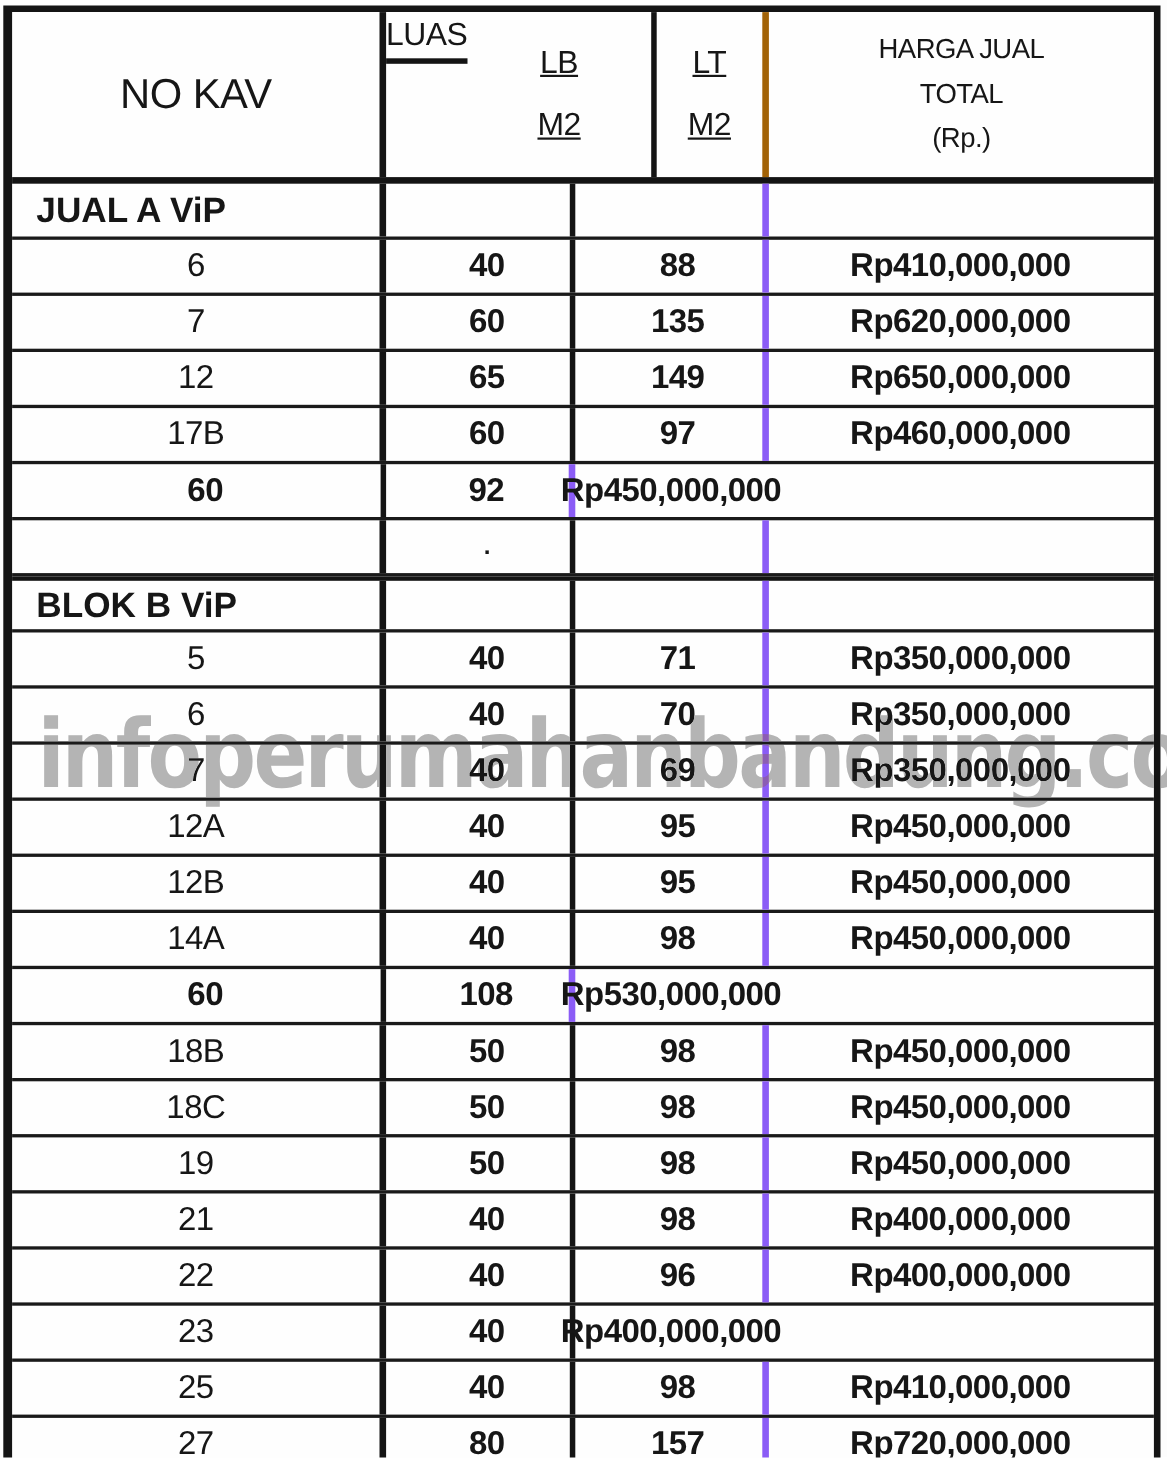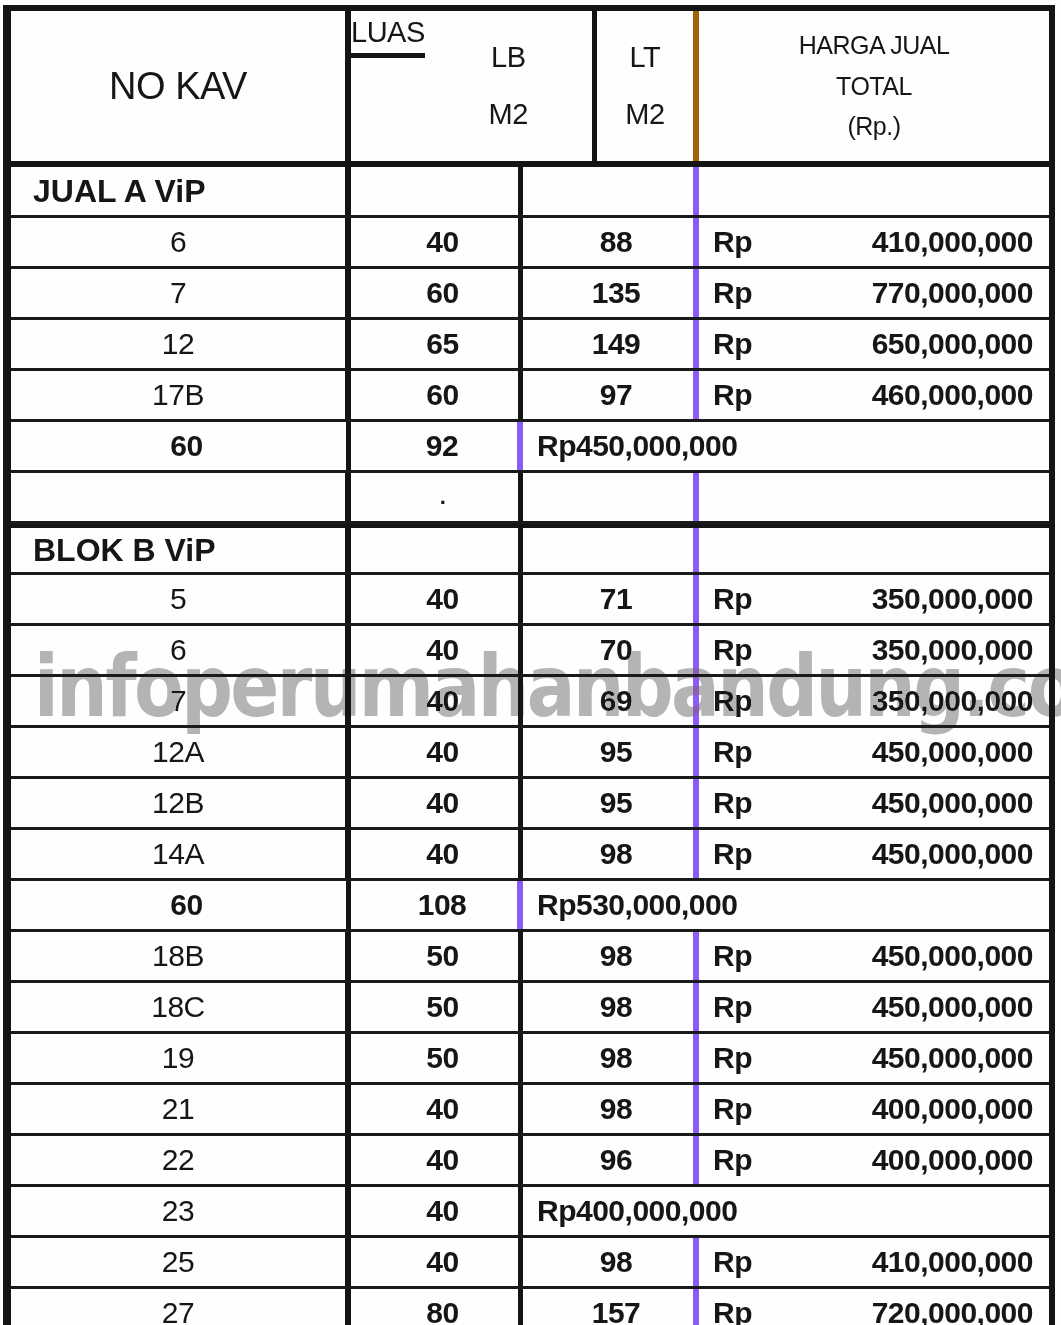--- a/index.html
+++ b/index.html
@@ -16,36 +16,36 @@
   .thead{display:grid;grid-template-columns:340px 172px 176px 1fr;height:150px;
          border-bottom:6px solid #141414;}
   .th-kav{border-right:6px solid #141414;display:flex;align-items:center;justify-content:center;
           font-size:38px;letter-spacing:-.5px;text-align:center;}
   .th-luas-group{grid-column:2 / span 2;border-right:6px solid #a16207;display:flex;}
   .th-luas-top{height:42px;border-bottom:5px solid #141414;display:flex;align-items:center;justify-content:center;
                font-size:29px;letter-spacing:-.5px;}
   .th-luas-sub{flex:1;display:grid;grid-template-columns:172px 1fr;}
   .th-lb{border-right:5px solid #141414;}
   .th-lb,.th-lt{display:flex;flex-direction:column;align-items:center;justify-content:space-evenly;
-                font-size:29px;letter-spacing:-.5px;padding:6px 0;}
+                font-size:29px;letter-spacing:-.5px;padding:6px 0;text-decoration:underline;}
   .th-harga{display:flex;flex-direction:column;align-items:center;justify-content:space-evenly;
             font-size:25px;letter-spacing:-.5px;padding:8px 0;}
 
   
   .row{display:grid;grid-template-columns:340px 172px 176px 1fr;height:51px;
        border-bottom:3px solid #1a1a1a;box-sizing:border-box;}
   .row.heavy-top{border-top:4px solid #141414;}
   .cell{display:flex;align-items:center;justify-content:center;font-size:30px;
         letter-spacing:-.5px;box-sizing:border-box;}
   .c1{border-right:6px solid #141414;}
   .c2{border-right:5px solid #141414;}
   .c3{border-right:6px solid #8b5cf6;}
   .num{font-weight:600;padding-left:16px;}
   .section .c1{justify-content:flex-start;padding-left:22px;font-weight:700;font-size:32px;letter-spacing:0;}
-  .price{justify-content:space-between;padding:0 16px 0 14px;}
+  .price{justify-content:center;padding:0 16px 0 14px;}
   .price .rp{font-weight:600;}
   .price .amt{font-weight:600;}
   .dot{font-size:22px;font-weight:700;line-height:10px;}
 
   
   .watermark{
     position:absolute;left:34px;top:636px;z-index:10;
     font-family:"DejaVu Sans",sans-serif;font-weight:700;
     font-size:86px;color:#b4b4b4;letter-spacing:-3px;white-space:nowrap;
     transform:scaleX(0.84);transform-origin:left top;
@@ -100,21 +100,21 @@
             <span class="rp">Rp</span>
             <span class="amt">410,000,000</span>
           </div>
         </div>
         <div class="row data">
           <div class="cell c1">7</div>
           <div class="cell c2 num">60</div>
           <div class="cell c3 num">135</div>
           <div class="cell price">
             <span class="rp">Rp</span>
-            <span class="amt">770,000,000</span>
+            <span class="amt">620,000,000</span>
           </div>
         </div>
         <div class="row data">
           <div class="cell c1">12</div>
           <div class="cell c2 num">65</div>
           <div class="cell c3 num">149</div>
           <div class="cell price">
             <span class="rp">Rp</span>
             <span class="amt">650,000,000</span>
           </div>

